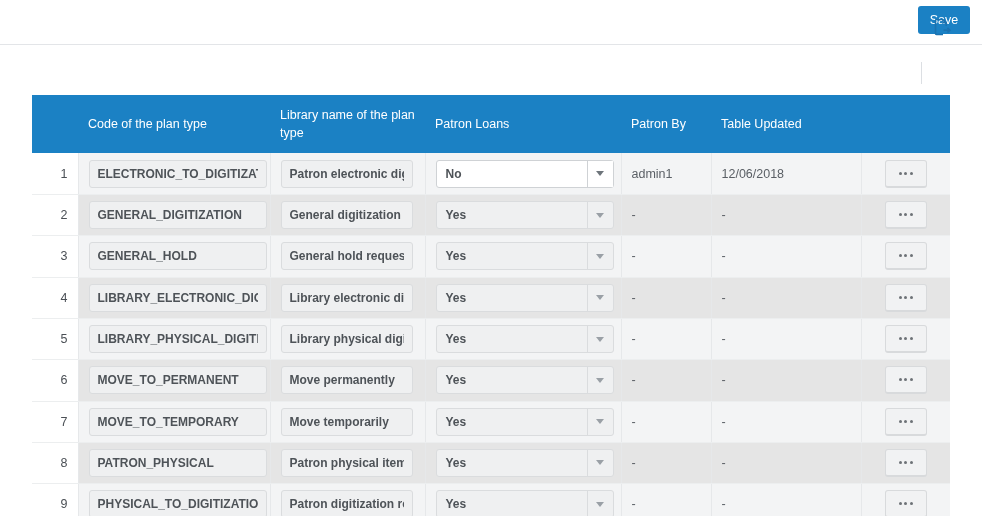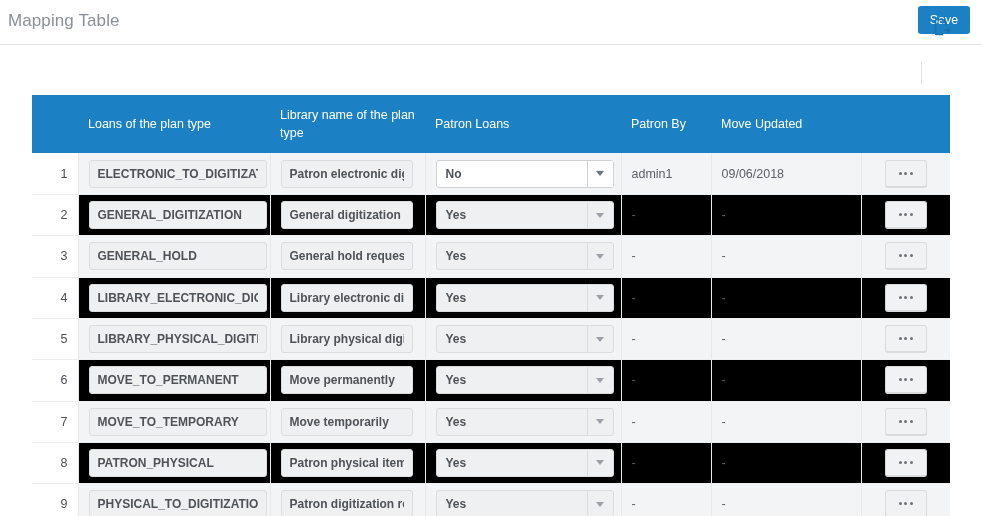--- a/index.html
+++ b/index.html
@@ -110,21 +110,21 @@
     border-bottom: 1px solid #eceeef;
     padding: 0 10px;
     height: 41.3px;
     font-size: 12.5px;
     color: #4a4f55;
     vertical-align: middle;
   }
   table.mapping tbody td:last-child { border-right: none; }
 
   tr.odd td { background: #f3f4f5; }
-  tr.even td { background: #000000; }
+  tr.even td { background: #e5e5e5; }
   
   td.num {
     background: #ffffff !important;
     text-align: right;
     color: #7d8288;
     font-size: 13px;
     padding-right: 12px;
   }
 
   
@@ -205,46 +205,45 @@
     width: 3px; height: 3px;
     background: #6d7277;
     border-radius: 50%;
     display: block;
   }
 </style>
 </head>
 <body>
 
 <div class="topbar">
-  <div class="page-title">Mapping Table</div>
   <button class="save-btn">Save</button>
 </div>
 
 <div class="toolbar"></div>
 <div class="toolbar-divider"></div>
 <div class="export-icon">
   <svg width="20" height="20" viewBox="0 0 20 20" fill="none" stroke="currentColor" stroke-width="1.6">
     <path d="M11 2.5H4.5a1 1 0 0 0-1 1v13a1 1 0 0 0 1 1H11"></path>
     <path d="M11 2.5l3.2 3.2V9"></path>
     <path d="M11 2.5v3.2h3.2"></path>
     <path d="M11.5 13.2h6.2"></path>
     <path d="M15.4 10.9l2.6 2.3-2.6 2.3"></path>
   </svg>
 </div>
 
 <div class="table-wrap">
   <table class="mapping">
     <thead>
       <tr>
         <th class="c-num"></th>
-        <th class="c-code">Loans of the plan type</th>
+        <th class="c-code">Code of the plan type</th>
         <th class="c-disp">Library name of the plan type</th>
         <th class="c-rec">Patron Loans</th>
         <th class="c-upd">Patron By</th>
-        <th class="c-last">Move Updated</th>
+        <th class="c-last">Table Updated</th>
         <th class="c-act"></th>
       </tr>
     </thead>
     <tbody id="tbody">
         <tr class="odd">
           <td class="num">1</td>
           <td>
             <input class="cell-input code-input" disabled="" value="ELECTRONIC_TO_DIGITIZAT" style="">
           </td>
           <td>
@@ -252,21 +251,21 @@
           </td>
           <td>
             <div class="sel active">
               <span class="sel-value">No</span>
               <span class="sel-caret">
                 <i class="caret-glyph"></i>
               </span>
             </div>
           </td>
           <td><span class="dash">admin1</span></td>
-          <td><span class="dash">09/06/2018</span></td>
+          <td><span class="dash">12/06/2018</span></td>
           <td class="action-cell"><button class="dots-btn">
               <i></i>
               <i></i>
               <i></i>
             </button></td>
         </tr>
         <tr class="even">
           <td class="num">2</td>
           <td>
             <input class="cell-input code-input" disabled="" value="GENERAL_DIGITIZATION" style="">

